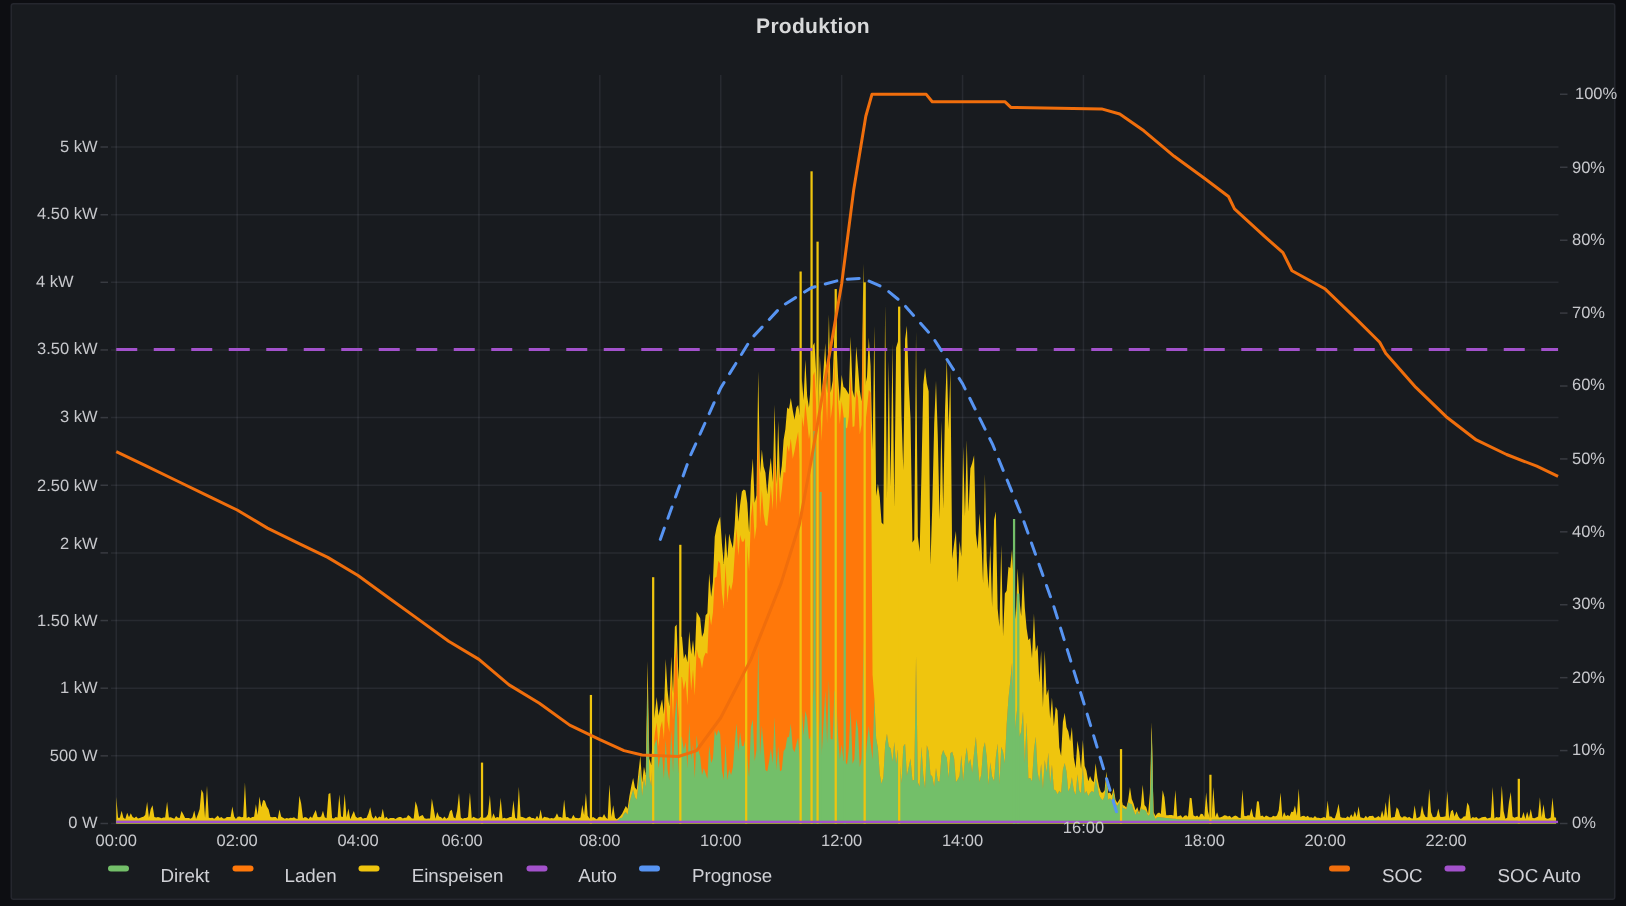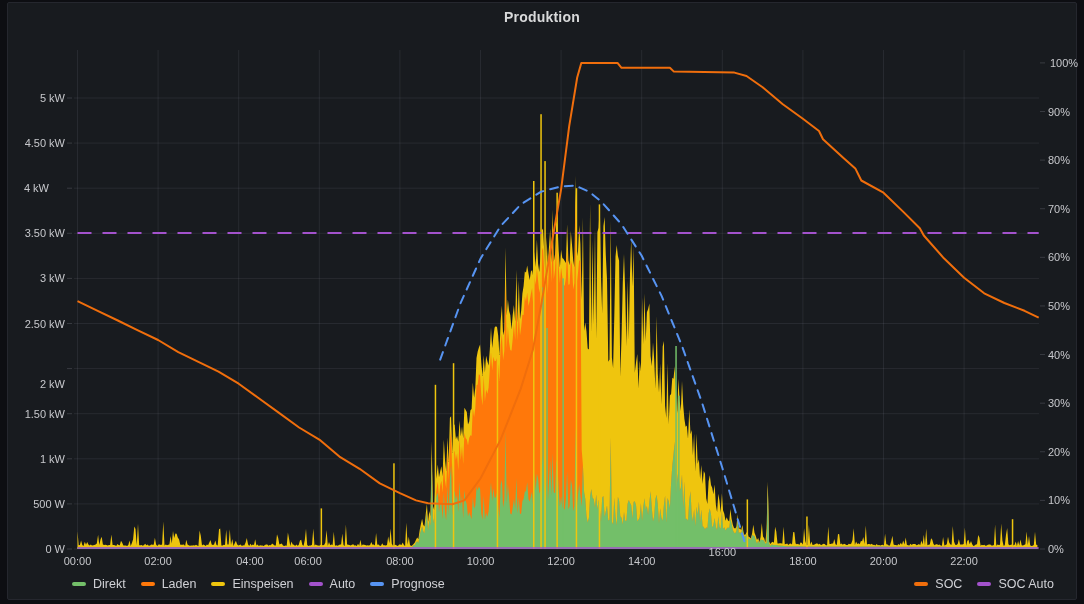--- a/index.html
+++ b/index.html
@@ -8,21 +8,21 @@
   .panel{position:absolute;left:7px;top:2px;right:7px;bottom:4px;background:#181b1f;
          border:1px solid #25272e;border-radius:2px;}
   .panel-header{position:absolute;left:0;top:0;width:100%;height:28px;display:flex;
                 align-items:center;justify-content:center;cursor:move;}
   .panel-title{color:#d8d9da;font-size:14px;font-weight:700;letter-spacing:.2px;}
   #chart-svg{position:absolute;left:0;top:0;}
   .axis-label{position:absolute;color:#c7c8cc;font-size:11px;line-height:14px;white-space:nowrap;}
   .legend{position:absolute;left:0;right:0;bottom:4px;height:22px;display:flex;
           justify-content:space-between;align-items:center;padding:0 22px 0 64px;}
   .legend-group{display:flex;align-items:center;gap:15px;}
-  .legend-item{display:flex;align-items:center;gap:7px;cursor:pointer;}
+  .legend-item{display:flex;align-items:flex-start;gap:21px;cursor:pointer;}
   .legend-swatch{display:inline-block;width:14px;height:4px;border-radius:2px;}
   .legend-label{color:#d0d1d6;font-size:12.5px;}
 </style>
 </head>
 <body>
 
 <div class="stage">
   <div class="panel">
     <div class="panel-header">
       <span class="panel-title">Produktion</span>
@@ -100,21 +100,21 @@
           <path d="M69.5,544.9L1030.7,544.9" stroke="#A352CC" stroke-width="1.5" fill="none"></path>
           <path d="M69.5,230.0L1030.7,230.0" stroke="#A352CC" stroke-width="2" fill="none" stroke-dasharray="14 11"></path>
           <path d="M432.2,356.6L452.3,300.7L472.5,255.6L492.6,223.1L512.8,201.4L533.0,188.8L553.1,183.4L567.2,182.5L581.3,188.8L593.4,198.7L613.5,221.3L633.7,252.8L653.8,293.4L674.0,343.0L694.1,399.9L714.3,464.8L736.5,538.8" stroke="#5794F2" stroke-width="2" fill="none" stroke-dasharray="8 7" stroke-linecap="round"></path>
           <path d="M69.5,298.1L89.7,307.8L109.8,317.5L129.9,327.3L150.1,337.0L170.3,349.1L190.4,358.9L210.5,368.6L230.7,380.7L250.8,395.3L271.0,409.9L291.1,424.5L311.3,436.6L331.4,453.6L351.6,465.8L371.8,480.4L391.9,490.1L408.0,497.4L420.1,500.3L444.3,501.3L456.4,497.4L472.5,475.5L492.6,436.6L512.8,385.6L524.9,346.7L533.0,303.0L543.0,244.6L553.1,186.3L561.2,123.1L569.2,74.5L573.3,59.9L609.5,59.9L613.5,64.8L661.9,64.8L665.9,68.6L726.4,69.6L738.5,73.0L754.6,84.2L774.8,101.2L794.9,115.8L811.0,128.0L815.0,136.2L835.2,154.7L847.3,165.4L853.3,177.5L875.5,189.7L895.6,209.1L911.8,225.2L915.8,232.5L935.9,255.3L956.1,274.8L976.2,290.3L996.4,300.0L1016.5,307.8L1030.7,314.6" stroke="#F06E0C" stroke-width="2" fill="none" stroke-linejoin="round"></path>
         </svg>
       <div id="y-left" style="position:absolute;left:0;top:0;width:58px;height:604px;">
           <div class="axis-label" style="right: 1px; top: 539px; position: absolute;">0 W</div>
           <div class="axis-label" style="right: 1px; top: 493.9px; position: absolute;">500 W</div>
           <div class="axis-label" style="right: 1px; top: 448.8px; position: absolute;">1 kW</div>
           <div class="axis-label" style="right: 1px; top: 403.7px; position: absolute;">1.50 kW</div>
-          <div class="axis-label" style="right: 1px; top: 374px; position: absolute; margin-left: 28px;">2 kW</div>
+          <div class="axis-label" style="right: 1px; top: 353px; position: absolute; margin-left: 28px;">2 kW</div>
           <div class="axis-label" style="right: 1px; top: 313.5px; position: absolute;">2.50 kW</div>
           <div class="axis-label" style="right: 1px; top: 268.4px; position: absolute;">3 kW</div>
           <div class="axis-label" style="right: 1px; top: 223.3px; position: absolute;">3.50 kW</div>
           <div class="axis-label" style="right: 17px; top: 178.2px; position: absolute;">4 kW</div>
           <div class="axis-label" style="right: 1px; top: 133.1px; position: absolute;">4.50 kW</div>
           <div class="axis-label" style="right: 1px; top: 88px; position: absolute;">5 kW</div>
         </div>
       <div id="y-right" style="position:absolute;left:1030px;top:0;width:50px;height:604px;">
           <div class="axis-label" style="left: 10px; top: 539px; position: absolute;">0%</div>
           <div class="axis-label" style="left: 10px; top: 490.39px; position: absolute;">10%</div>
@@ -124,21 +124,21 @@
           <div class="axis-label" style="left: 10px; top: 295.95px; position: absolute;">50%</div>
           <div class="axis-label" style="left: 10px; top: 247.34px; position: absolute;">60%</div>
           <div class="axis-label" style="left: 10px; top: 198.73px; position: absolute;">70%</div>
           <div class="axis-label" style="left: 10px; top: 150.12px; position: absolute;">80%</div>
           <div class="axis-label" style="left: 10px; top: 101.51px; position: absolute;">90%</div>
           <div class="axis-label" style="left: 12px; top: 52.9px; position: absolute;">100%</div>
         </div>
       <div id="x-axis" style="position:absolute;left:0;top:0;width:1084px;height:604px;">
           <div class="axis-label" style="left: 44.5px; top: 551px; width: 50px; text-align: center; position: absolute;">00:00</div>
           <div class="axis-label" style="left: 125.1px; top: 551px; width: 50px; text-align: center; position: absolute;">02:00</div>
-          <div class="axis-label" style="left: 205.7px; top: 551px; width: 50px; text-align: right; position: absolute;">04:00</div>
+          <div class="axis-label" style="left: 205.7px; top: 551px; width: 50px; text-align: center; position: absolute;">04:00</div>
           <div class="axis-label" style="left: 286.3px; top: 551px; width: 50px; position: absolute;">06:00</div>
           <div class="axis-label" style="left: 366.9px; top: 551px; width: 50px; text-align: center; position: absolute;">08:00</div>
           <div class="axis-label" style="left: 447.5px; top: 551px; width: 50px; text-align: center; position: absolute;">10:00</div>
           <div class="axis-label" style="left: 528.1px; top: 551px; width: 50px; text-align: center; position: absolute;">12:00</div>
           <div class="axis-label" style="left: 608.7px; top: 551px; width: 50px; text-align: center; position: absolute;">14:00</div>
           <div class="axis-label" style="left: 689.3px; top: 525px; width: 50px; text-align: center; position: absolute; margin-top: 17px;">16:00</div>
           <div class="axis-label" style="left: 769.9px; top: 551px; width: 50px; text-align: center; position: absolute;">18:00</div>
           <div class="axis-label" style="left: 850.5px; top: 551px; width: 50px; text-align: center; position: absolute;">20:00</div>
           <div class="axis-label" style="left: 931.1px; top: 551px; width: 50px; text-align: center; position: absolute;">22:00</div>
         </div>

